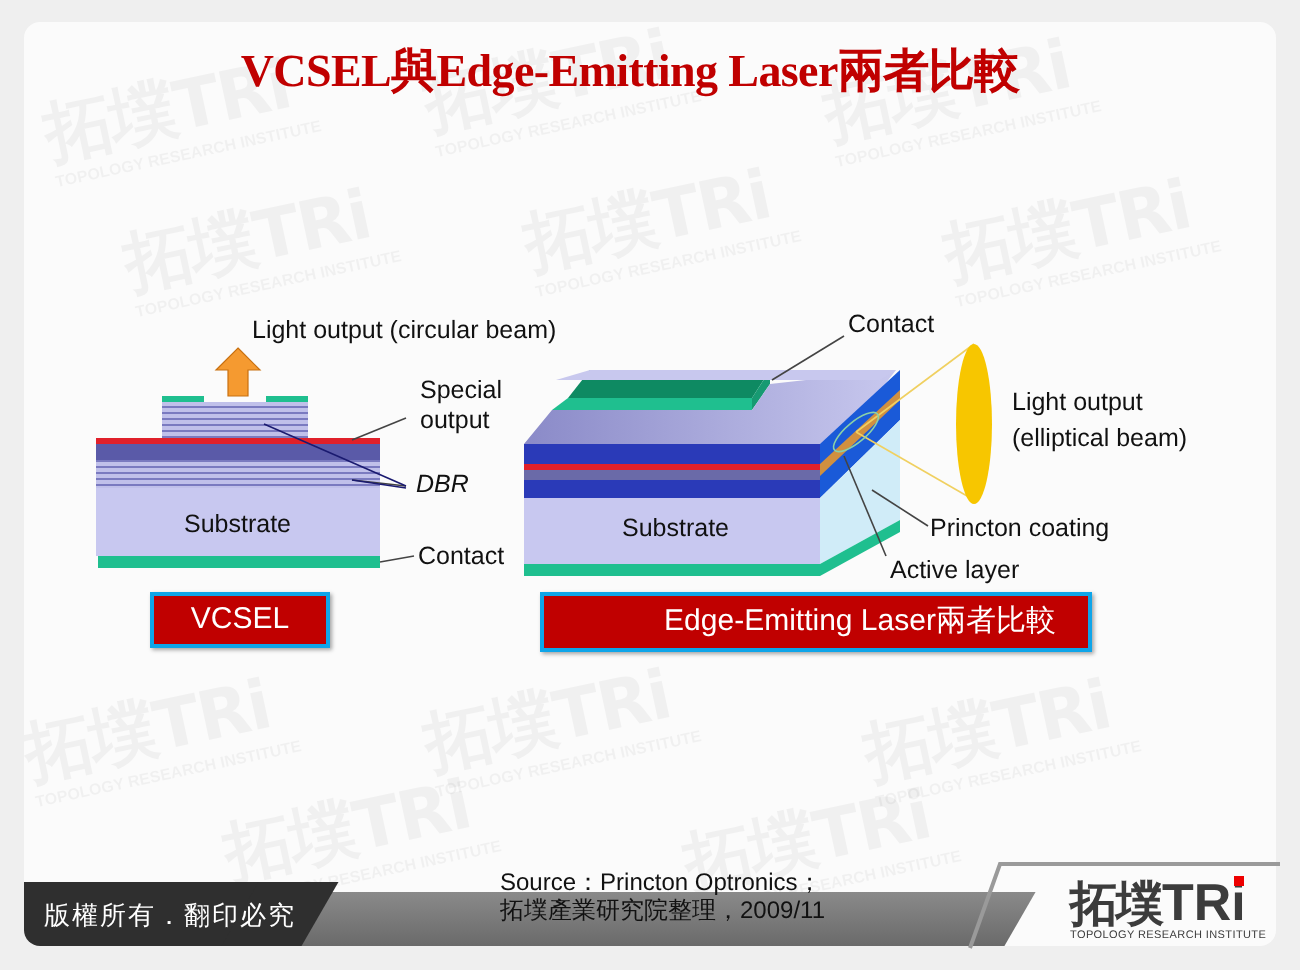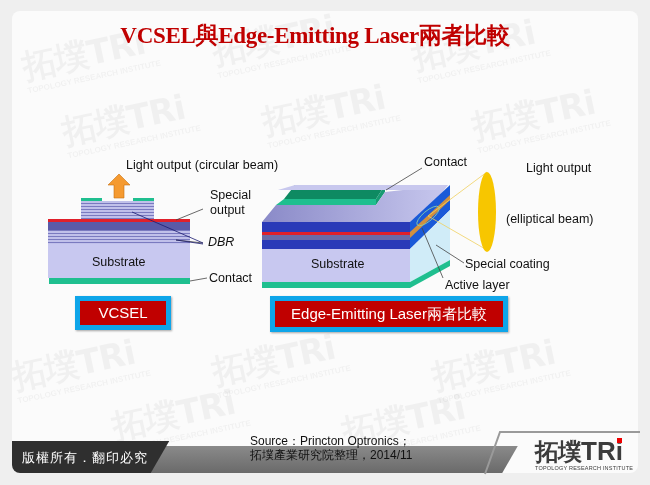--- a/index.html
+++ b/index.html
@@ -4,21 +4,21 @@
 <style>
   html, body { margin:0; padding:0; }
   body { width:650px; height:485px; background:#efefef; position:relative; overflow:hidden; font-family:"Liberation Sans", sans-serif; }
   .slide { position:absolute; left:12px; top:11px; width:626px; height:462px; background:#fbfbfb; border-radius:8px; overflow:hidden; }
   .wm { position:absolute; color:rgba(0,0,0,0.045); font-weight:bold; white-space:nowrap; transform:rotate(-12deg); pointer-events:none; }
   .wm .big { font-size:34px; font-family:"DejaVu Sans", sans-serif; letter-spacing:-1px; }
   .wm .small { font-size:8px; display:block; margin-top:-4px; font-family:"Liberation Sans", sans-serif; }
   .title { position:absolute; left:0; width:630px; top:20px; text-align:center; font-family:"Liberation Serif", serif; font-weight:bold; font-size:23px; color:#c00000; letter-spacing:-0.3px; }
   .diagram-area { position:absolute; left:0; top:0; width:650px; height:485px; }
   .lbl { position:absolute; font-family:"Liberation Sans", sans-serif; font-size:12.5px; color:#111; white-space:nowrap; }
-  .caption-box { position:absolute; background:#c00000; border:5px solid #0ea5e9; color:#fff; font-family:"Liberation Sans", sans-serif; font-size:15px; text-align:center; box-shadow:1px 1px 2px rgba(0,0,0,0.35); }
+  .caption-box { position:absolute; background:#c00000; border:2px solid #0ea5e9; color:#fff; font-family:"Liberation Sans", sans-serif; font-size:15px; text-align:center; box-shadow:1px 1px 2px rgba(0,0,0,0.35); }
   .footer-dark { position:absolute; left:12px; top:441px; width:138px; height:32px; background:#2f2f2f; border-bottom-left-radius:8px; }
   .footer-dark-skew { position:absolute; left:120px; top:441px; width:40px; height:32px; background:#2f2f2f; transform:skewX(-30deg); }
   .footer-gray { position:absolute; left:140px; top:446px; width:370px; height:27px; background:linear-gradient(#8a8a8a,#6a6a6a); transform:skewX(-30deg); }
   .footer-text { position:absolute; left:22px; top:449px; color:#fff; font-family:Liberation Serif, serif; font-size:13px; letter-spacing:1px; }
   .source { position:absolute; left:250px; top:434px; font-family:"Liberation Sans", sans-serif; font-size:12px; color:#111; line-height:14px; }
   .logo { position:absolute; left:535px; top:436px; width:100px; }
   .logo .mark { font-family:"DejaVu Sans", sans-serif; font-weight:bold; font-size:24px; color:#3c3c3c; letter-spacing:-1px; }
   .logo .tri { font-family:"Liberation Sans", sans-serif; font-size:26px; color:#3c3c3c; font-weight:bold; }
   .logo .sub { display:block; font-size:5.5px; color:#3c3c3c; margin-top:-3px; letter-spacing:0.2px; }
   .logo .dot { position:absolute; left:82px; top:2px; width:5px; height:5px; background:#e00; }
@@ -115,37 +115,37 @@
   </svg>
 
   <div class="lbl" style="left:86px;top:158px;margin-left:40px;">Light output (circular beam)</div>
   <div class="lbl" style="left:210px;top:188px;">Special</div>
   <div class="lbl" style="left:210px;top:203px;">output</div>
   <div class="lbl" style="left:208px;top:235px;font-style:italic;">DBR</div>
   <div class="lbl" style="left:92px;top:255px;">Substrate</div>
   <div class="lbl" style="left:209px;top:271px;">Contact</div>
 
   <div class="lbl" style="left:424px;top:155px;">Contact</div>
-  <div class="lbl" style="left:506px;top:161px;margin-left:20px;">Light output</div>
+  <div class="lbl" style="left:506px;top:194px;">Light output</div>
   <div class="lbl" style="left:506px;top:212px;">(elliptical beam)</div>
   <div class="lbl" style="left:311px;top:257px;">Substrate</div>
-  <div class="lbl" style="left:465px;top:257px;">Special coating</div>
+  <div class="lbl" style="left:465px;top:257px;">Princton coating</div>
   <div class="lbl" style="left:445px;top:278px;">Active layer</div>
 
   <div class="caption-box" style="left:75px;top:296px;width:86px;height:24px;line-height:24px;">VCSEL</div>
-  <div class="caption-box" style="left:270px;top:296px;width:228px;height:26px;line-height:26px;">Edge-Emitting Laser兩者比較</div>
+  <div class="caption-box" style="left:270px;top:296px;width:228px;height:26px;line-height:26px;padding-left:44px;">Edge-Emitting Laser兩者比較</div>
 </div>
 
 <div class="footer-gray"></div>
 <div class="footer-dark"></div>
 <div class="footer-dark-skew"></div>
 <div class="footer-text">版權所有．翻印必究</div>
 <div class="source">
   <div>Source：Princton Optronics；</div>
-  <div>拓墣產業研究院整理，2014/11</div>
+  <div>拓墣產業研究院整理，2009/11</div>
 </div>
 <svg width="650" height="485" style="position:absolute;left:0;top:0;pointer-events:none;">
   <polyline points="485,474 500,432 640,432" fill="none" stroke="#9a9a9a" stroke-width="2"></polyline>
 </svg>
 <div class="logo">
   <span class="mark">拓墣</span><span class="tri">TR</span><span class="tri">i</span>
   <div class="dot"></div>
   <span class="sub">TOPOLOGY RESEARCH INSTITUTE</span>
 </div>
 

